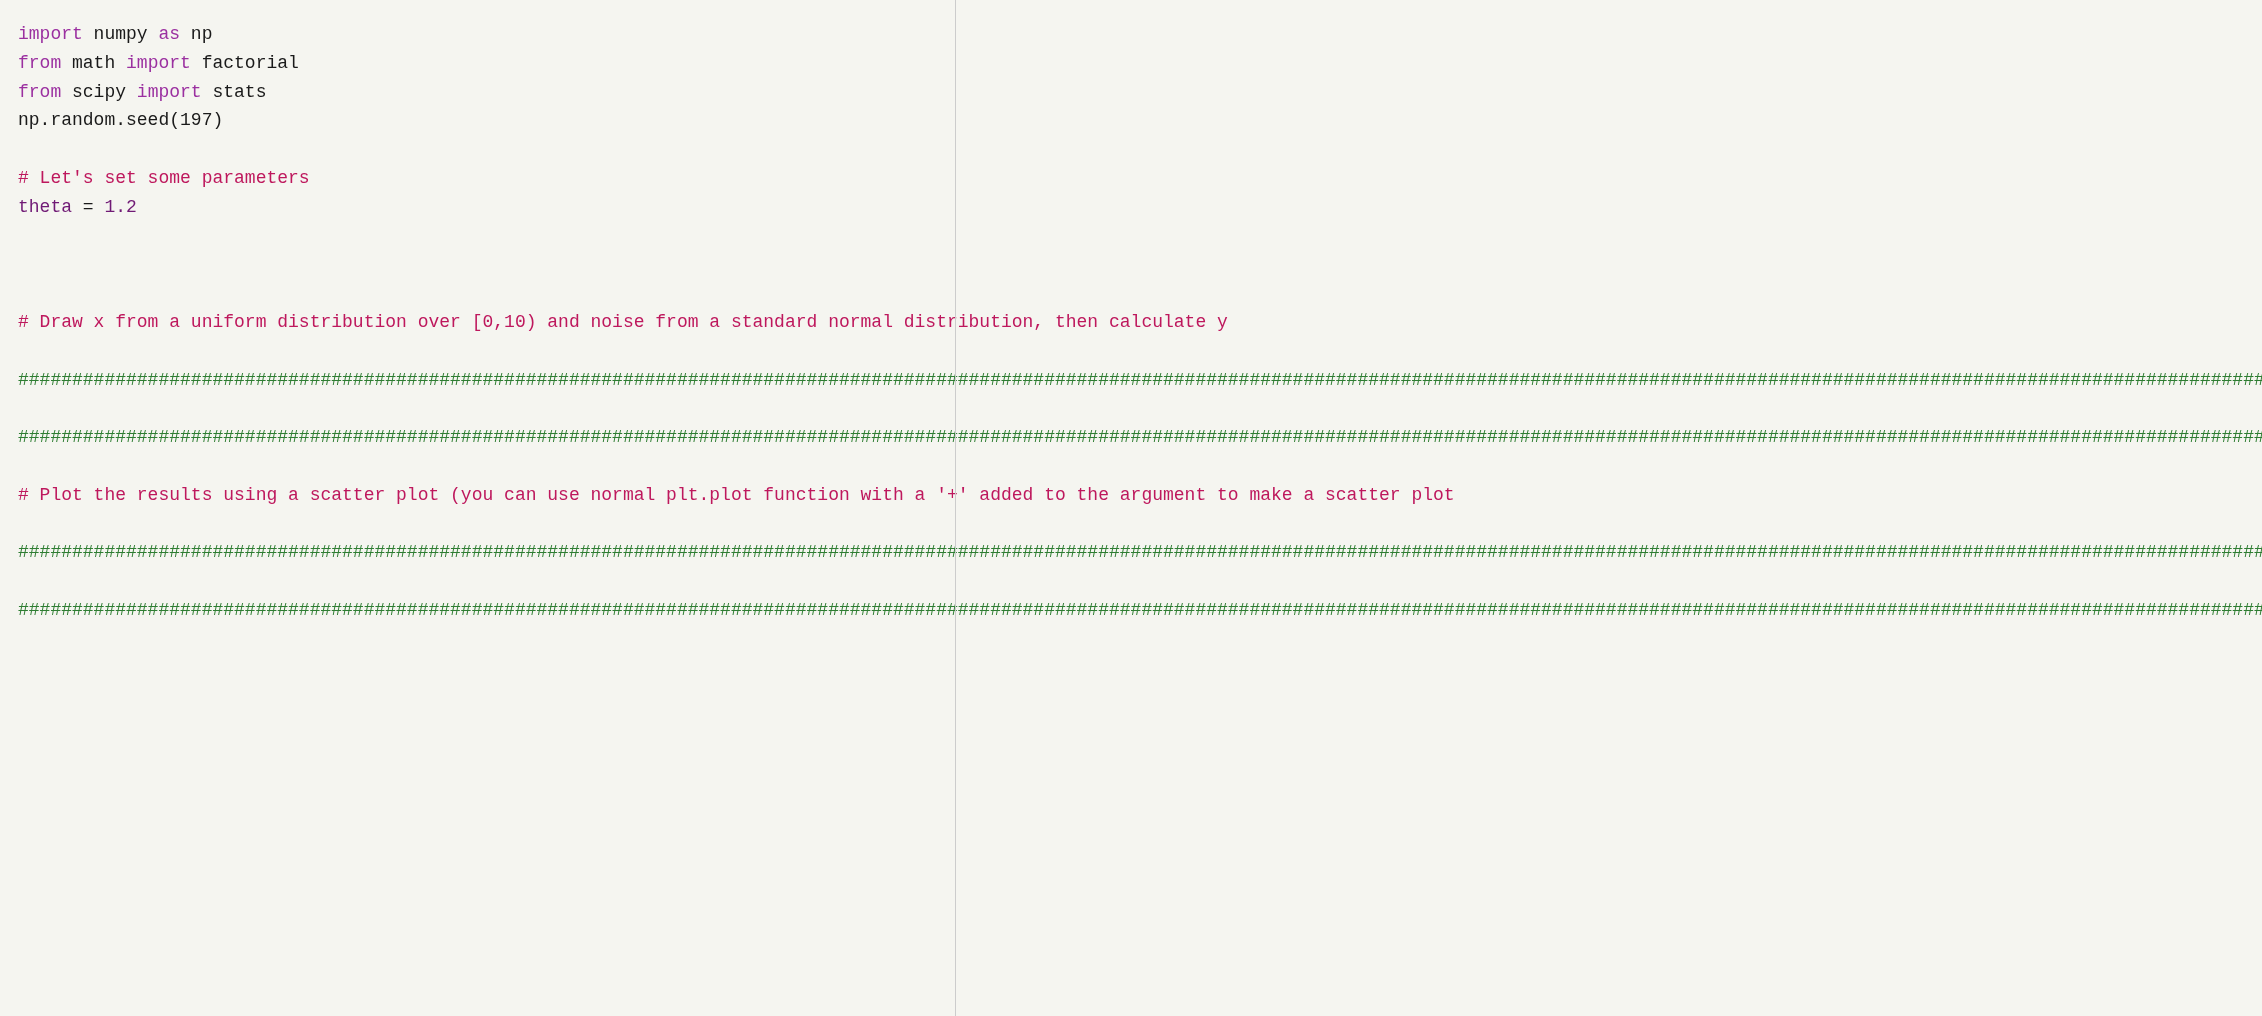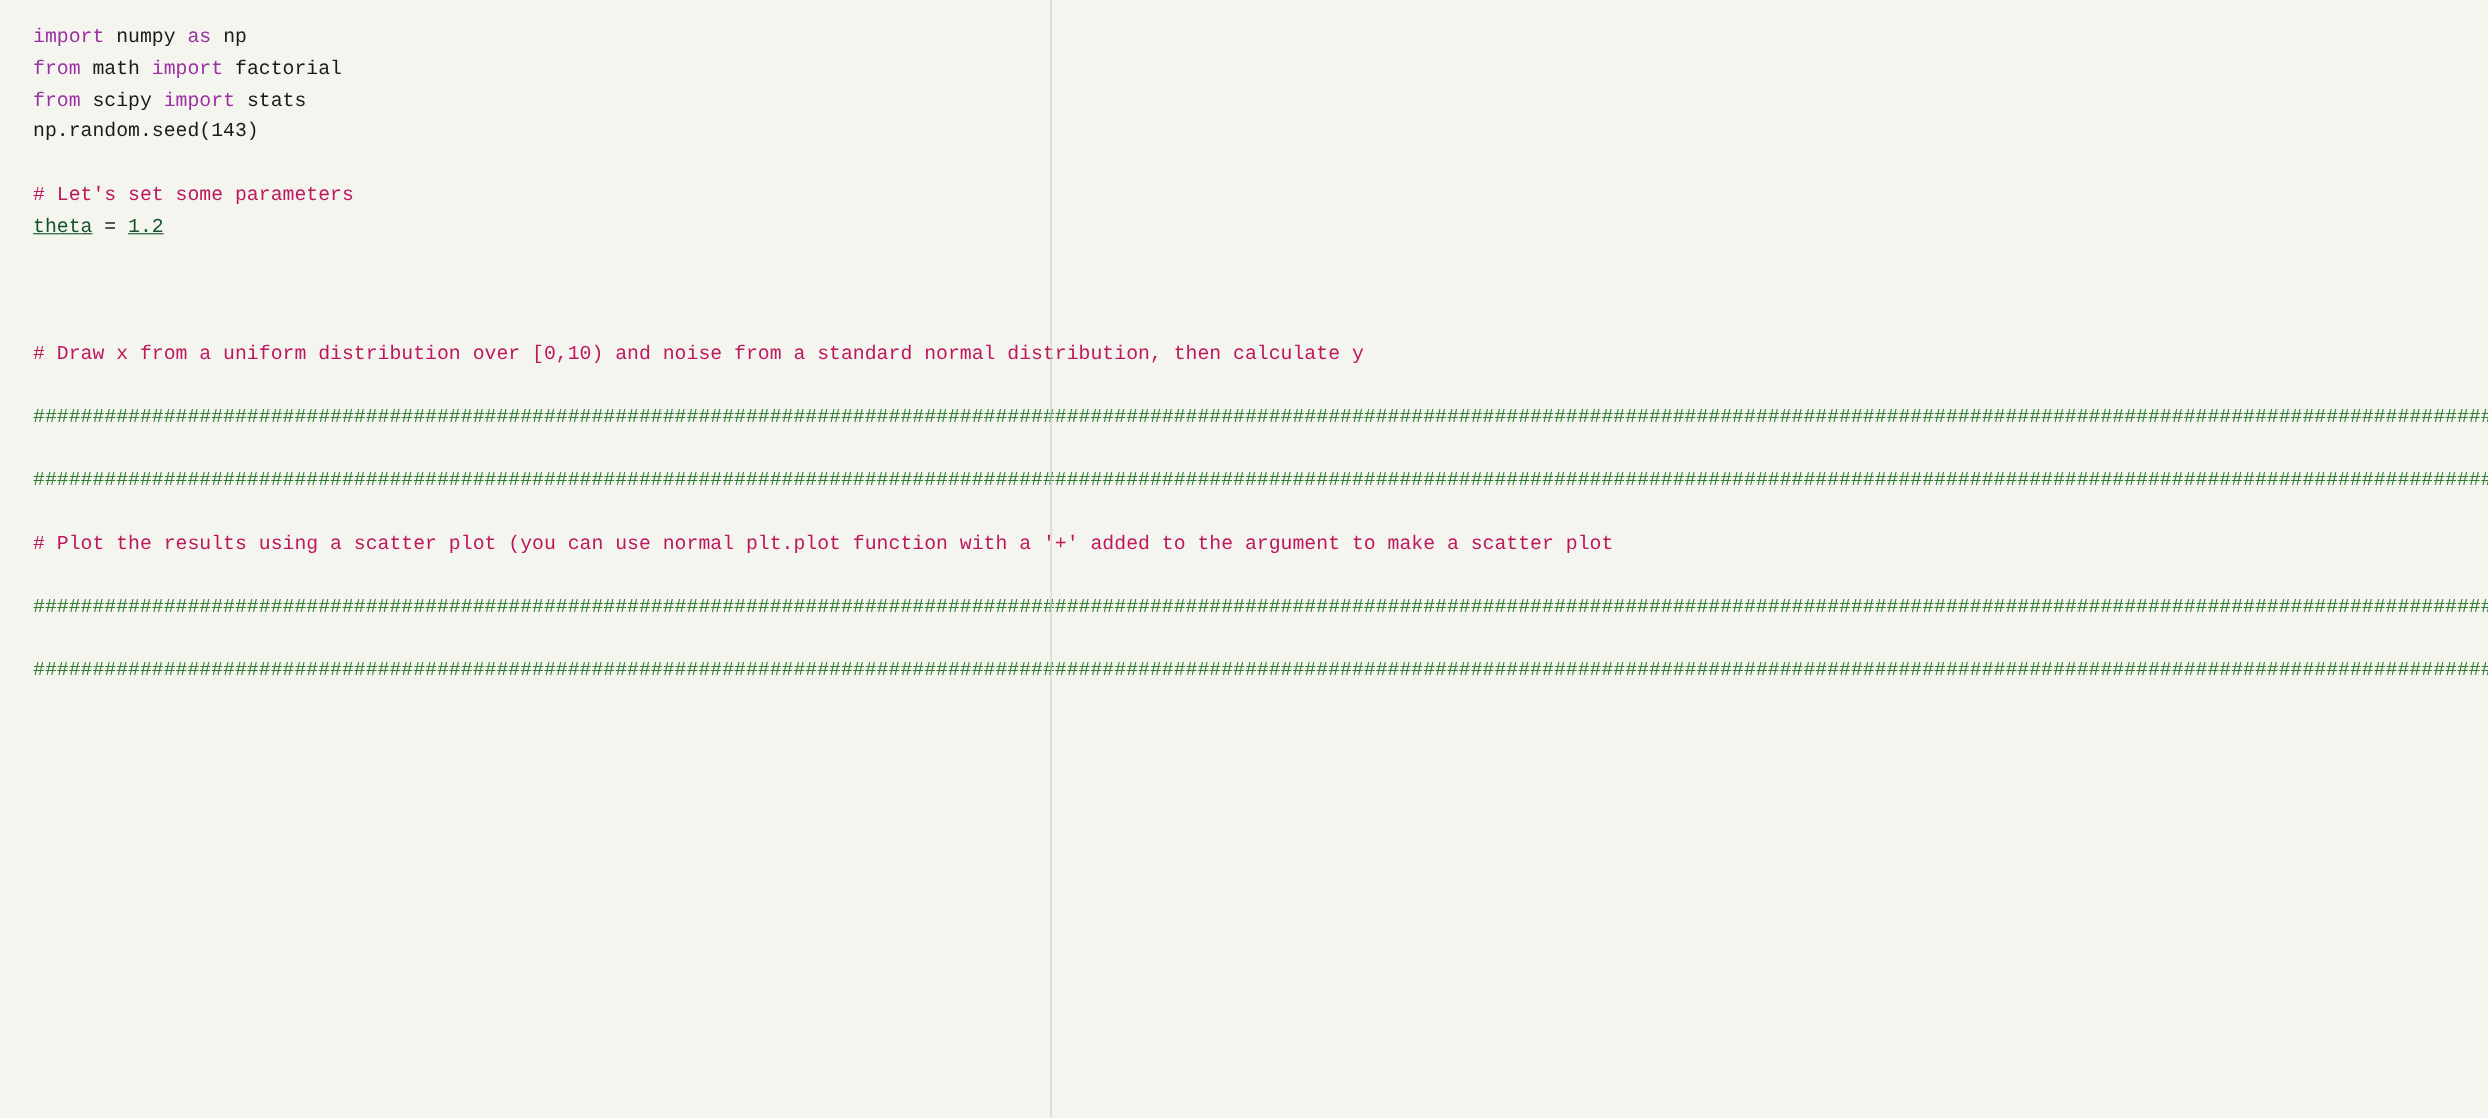--- a/index.html
+++ b/index.html
@@ -11,21 +11,21 @@
     body {
       background-color: #f5f5f0;
       font-family: 'Courier New', Courier, monospace;
       font-size: 18px;
       line-height: 1.6;
       overflow-x: auto;
     }
 
     .code-container {
       background-color: #f5f5f0;
-      padding: 20px 30px;
+      padding: 20px 18px;
       min-height: 1016px;
       width: 2262px;
       position: relative;
     }
 
     .vertical-line {
       position: absolute;
       top: 0;
       left: 955px;
       width: 1px;
@@ -36,22 +36,21 @@
     .code-line {
       white-space: pre;
       min-height: 1.6em;
     }
 
     .keyword-purple {
       color: #9b30a0;
     }
 
     .keyword-green {
-      color: #14532d;
-      text-decoration: underline;
+      color: #701a75;
     }
 
     .text-default {
       color: #1a1a1a;
     }
 
     .comment {
       color: #be185d;
     }
 
@@ -69,21 +68,21 @@
 <div class="code-container">
   <div class="vertical-line"></div>
 
   <div class="code-line"><span class="keyword-purple">import</span><span class="text-default"> numpy </span><span class="keyword-purple">as</span><span class="text-default"> np</span></div>
 
 
   <div class="code-line"><span class="keyword-purple">from</span><span class="text-default"> math </span><span class="keyword-purple">import</span><span class="text-default"> factorial</span></div>
 
   <div class="code-line"><span class="keyword-purple">from</span><span class="text-default"> scipy </span><span class="keyword-purple">import</span><span class="text-default"> stats</span></div>
 
-  <div class="code-line"><span class="text-default">np.random.seed(143)</span></div>
+  <div class="code-line"><span class="text-default">np.random.seed(197)</span></div>
 
   <div class="code-line empty-line">&nbsp;</div>
 
   <div class="code-line"><span class="comment"># Let's set some parameters</span></div>
 
   <div class="code-line"><span class="keyword-green">theta</span><span class="text-default"> = </span><span class="keyword-green">1.2</span></div>
 
 
   <div class="code-line empty-line">&nbsp;</div>
   <div class="code-line empty-line">&nbsp;</div>

